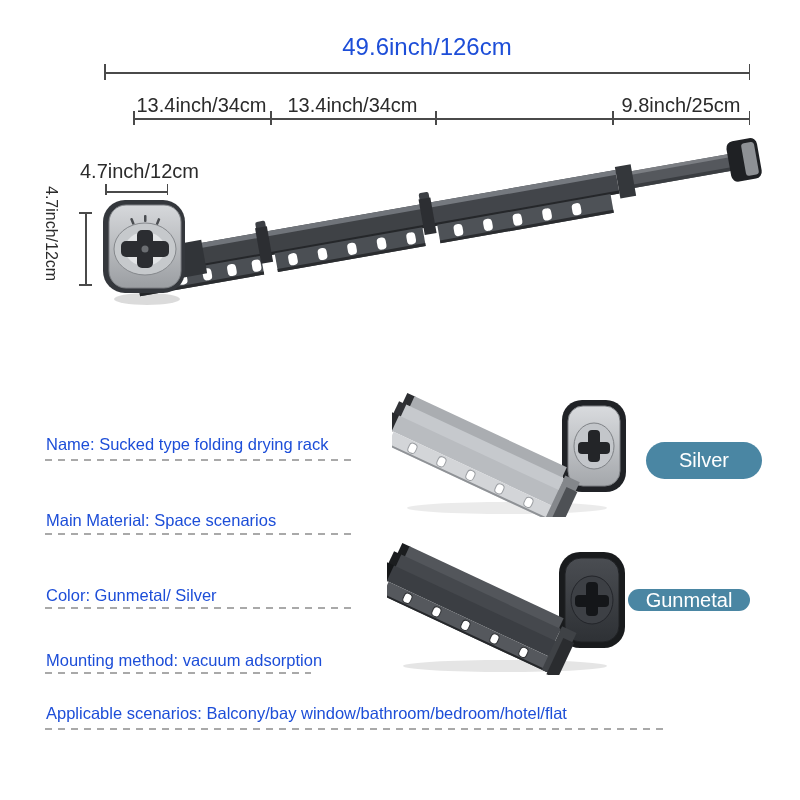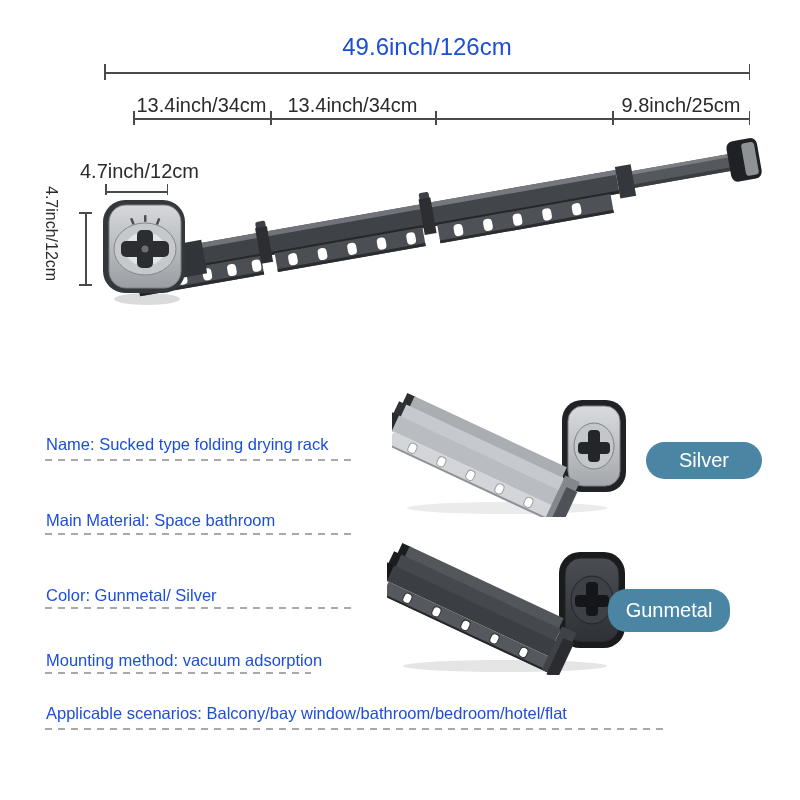--- a/index.html
+++ b/index.html
@@ -151,21 +151,21 @@
         <rect x="52" y="105" width="16" height="38" rx="5"></rect>
         <rect x="36" y="116" width="48" height="16" rx="5"></rect>
       </g>
       <circle cx="60" cy="124" r="3.5" fill="#6b6e72"></circle>
     </g>
   </svg>
 
   <div class="spec-text" style="top:435px;">Name: Sucked type folding drying rack</div>
   <div class="dash" style="top:459px;width:310px;"></div>
 
-  <div class="spec-text" style="top:511px;">Main Material: Space bathroom</div>
+  <div class="spec-text" style="top:511px;">Main Material: Space scenarios</div>
   <div class="dash" style="top:533px;width:310px;"></div>
 
   <div class="spec-text" style="top:586px;">Color: Gunmetal/ Silver</div>
   <div class="dash" style="top:607px;width:310px;"></div>
 
   <div class="spec-text" style="top:651px;">Mounting method: vacuum adsorption</div>
   <div class="dash" style="top:672px;width:266px;"></div>
 
   <div class="spec-text" style="top:704px;">Applicable scenarios: Balcony/bay window/bathroom/bedroom/hotel/flat</div>
   <div class="dash" style="top:728px;width:618px;"></div>
@@ -239,15 +239,15 @@
         <rect x="32" y="47" width="8" height="10" rx="3.5"></rect>
         <rect x="64" y="47" width="8" height="10" rx="3.5"></rect>
         <rect x="96" y="47" width="8" height="10" rx="3.5"></rect>
         <rect x="128" y="47" width="8" height="10" rx="3.5"></rect>
         <rect x="160" y="47" width="8" height="10" rx="3.5"></rect>
       </g>
       <rect x="188" y="12" width="16" height="48" fill="#3f4246"></rect>
       <rect x="194" y="22" width="12" height="40" fill="#2a2c2f"></rect>
     </g>
   </svg>
-  <div class="badge" style="left:608px;top:589px;width:122px;height:43px;">Gunmetal</div>
+  <div class="badge" style="left:628px;top:589px;width:122px;height:22px;">Gunmetal</div>
 
 </div>
 
 </body></html>

